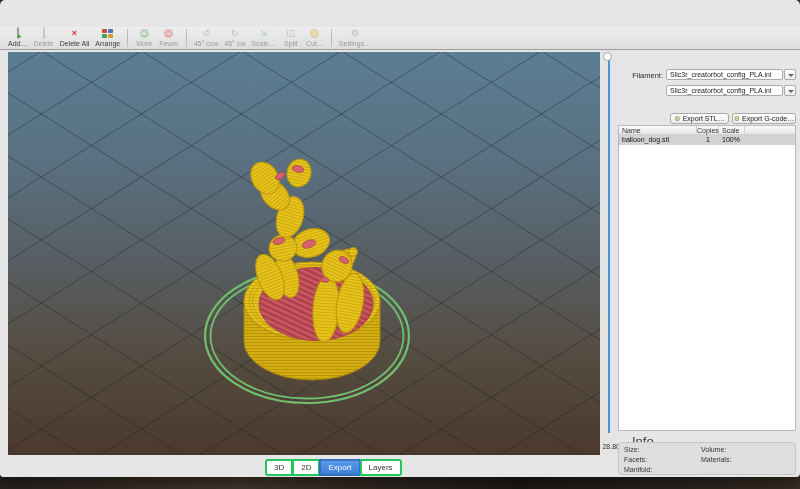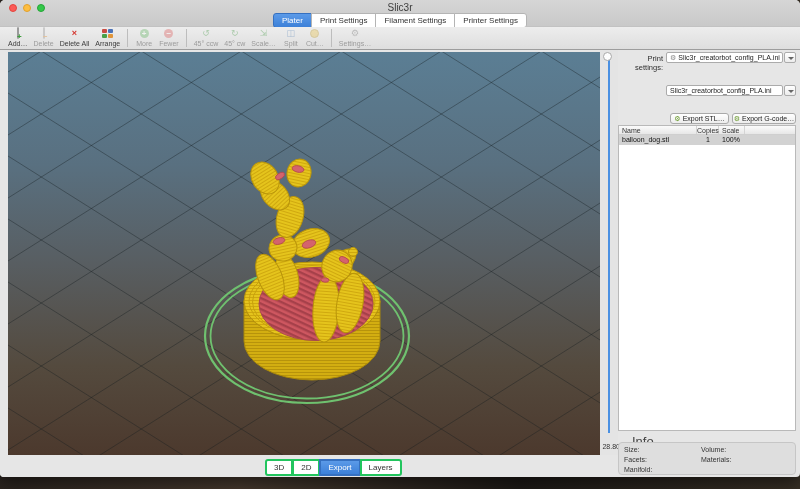--- a/index.html
+++ b/index.html
@@ -107,34 +107,20 @@
     border:2px solid #22c55e; margin-left:-1px; color:#333; }
   .vc-btn:first-child { border-radius:3px 0 0 3px; margin-left:0; }
   .vc-btn:last-child { border-radius:0 3px 3px 0; }
   .vc-btn.active { background:linear-gradient(#5b9ae8,#3c80d8); border-color:#3570c0; color:#fff; }
 </style>
 </head>
 <body>
 
 <div class="window">
 
-  <div class="titlebar">
-    <div class="traffic">
-      <span class="tl red"></span>
-      <span class="tl yellow"></span>
-      <span class="tl green"></span>
-    </div>
-    <div class="window-title">Slic3r</div>
-    <div class="tab-control">
-      <span class="tab active">Plater</span>
-      <span class="tab">Print Settings</span>
-      <span class="tab">Filament Settings</span>
-      <span class="tab">Printer Settings</span>
-    </div>
-  </div>
 
   <div class="toolbar">
     <div class="tb-item">
       <span class="ticon"><span class="ic-box"><span class="ic-badge badge-green">+</span></span></span>
       <span>Add…</span>
     </div>
     <div class="tb-item disabled">
       <span class="ticon"><span class="ic-box"><span class="ic-badge badge-orange">−</span></span></span>
       <span>Delete</span>
     </div>
@@ -278,29 +264,28 @@
   </div>
 
   <div class="slider-strip">
     <div class="ztrack"></div>
     <div class="zknob"></div>
     <div class="zlabel">28.80</div>
   </div>
 
   <div class="right-panel">
 
-    <div class="srow" style="top:2px;">
-      <span class="slabel">Print settings:</span>
+
+    <div class="srow" style="top:19px;">
+      <span class="slabel">Filament:</span>
       <span class="combo">
-          <span class="cicon">⚙</span>
           <span>Slic3r_creatorbot_config_PLA.ini</span>
         </span>
       <span class="combo-arrow"></span>
     </div>
-
 
     <div class="srow" style="top:34.5px;">
       <span class="slabel"></span>
       <span class="combo">
           <span>Slic3r_creatorbot_config_PLA.ini</span>
         </span>
       <span class="combo-arrow"></span>
     </div>
 
 

